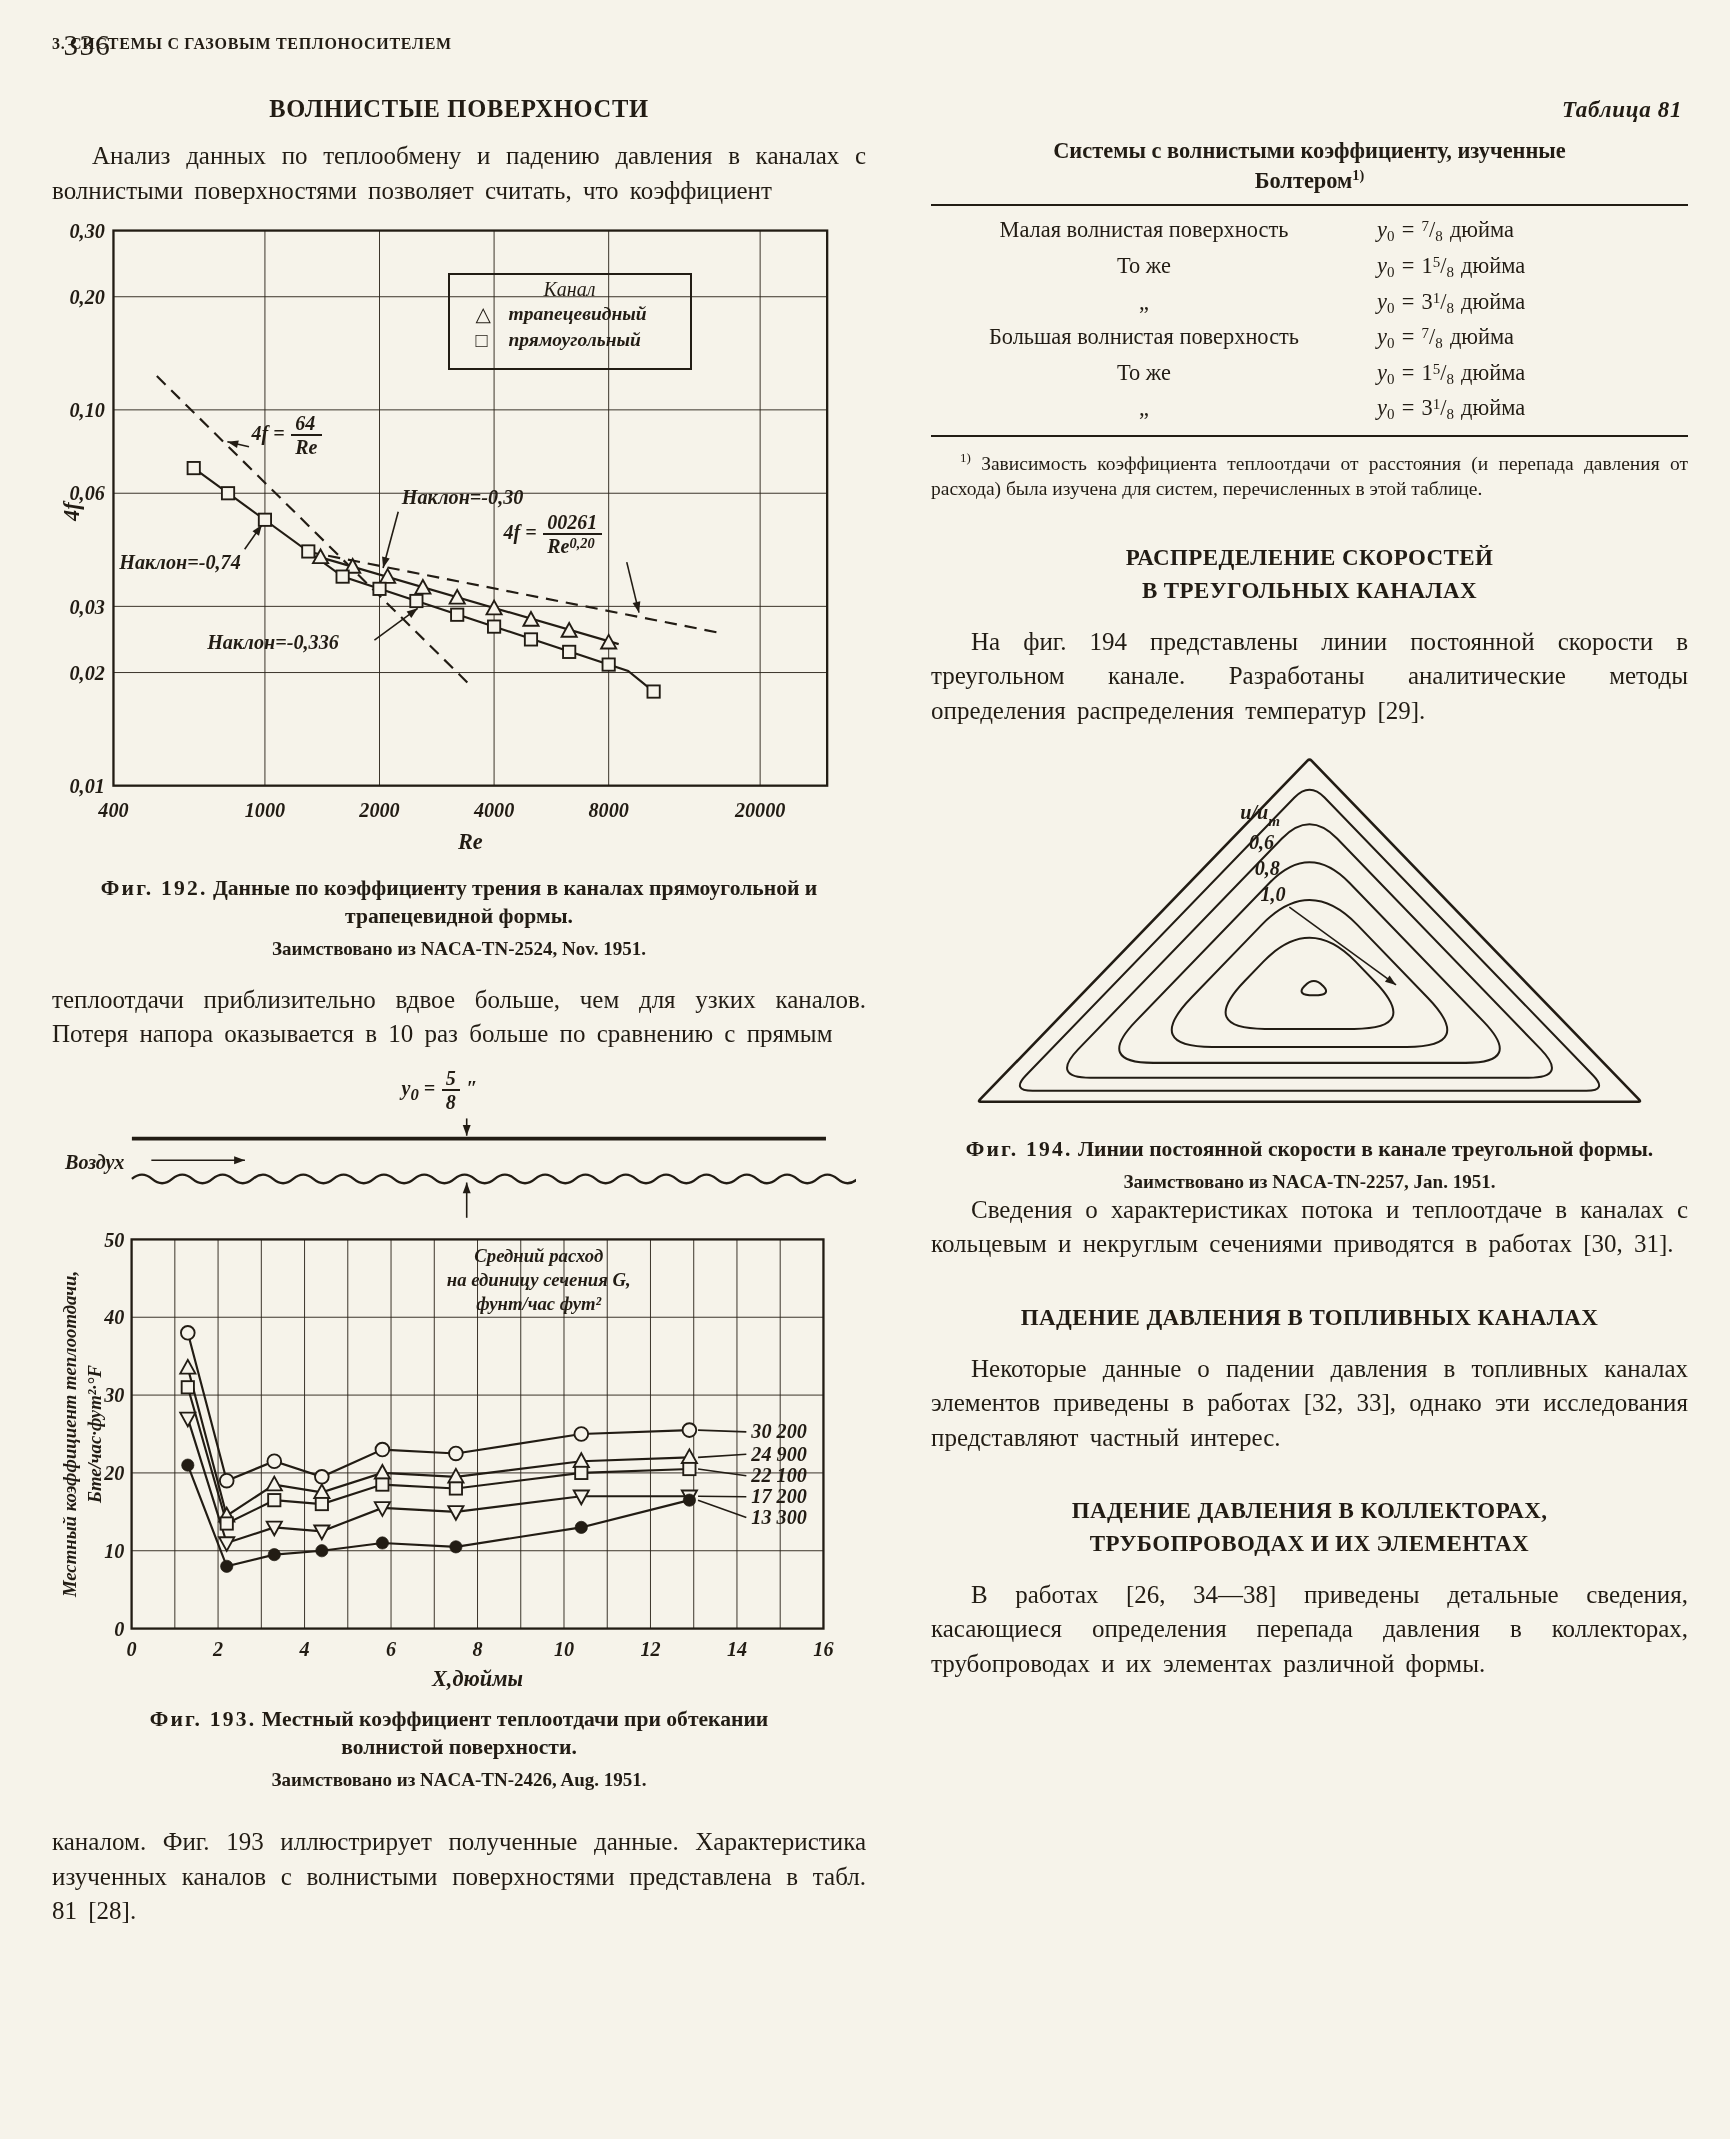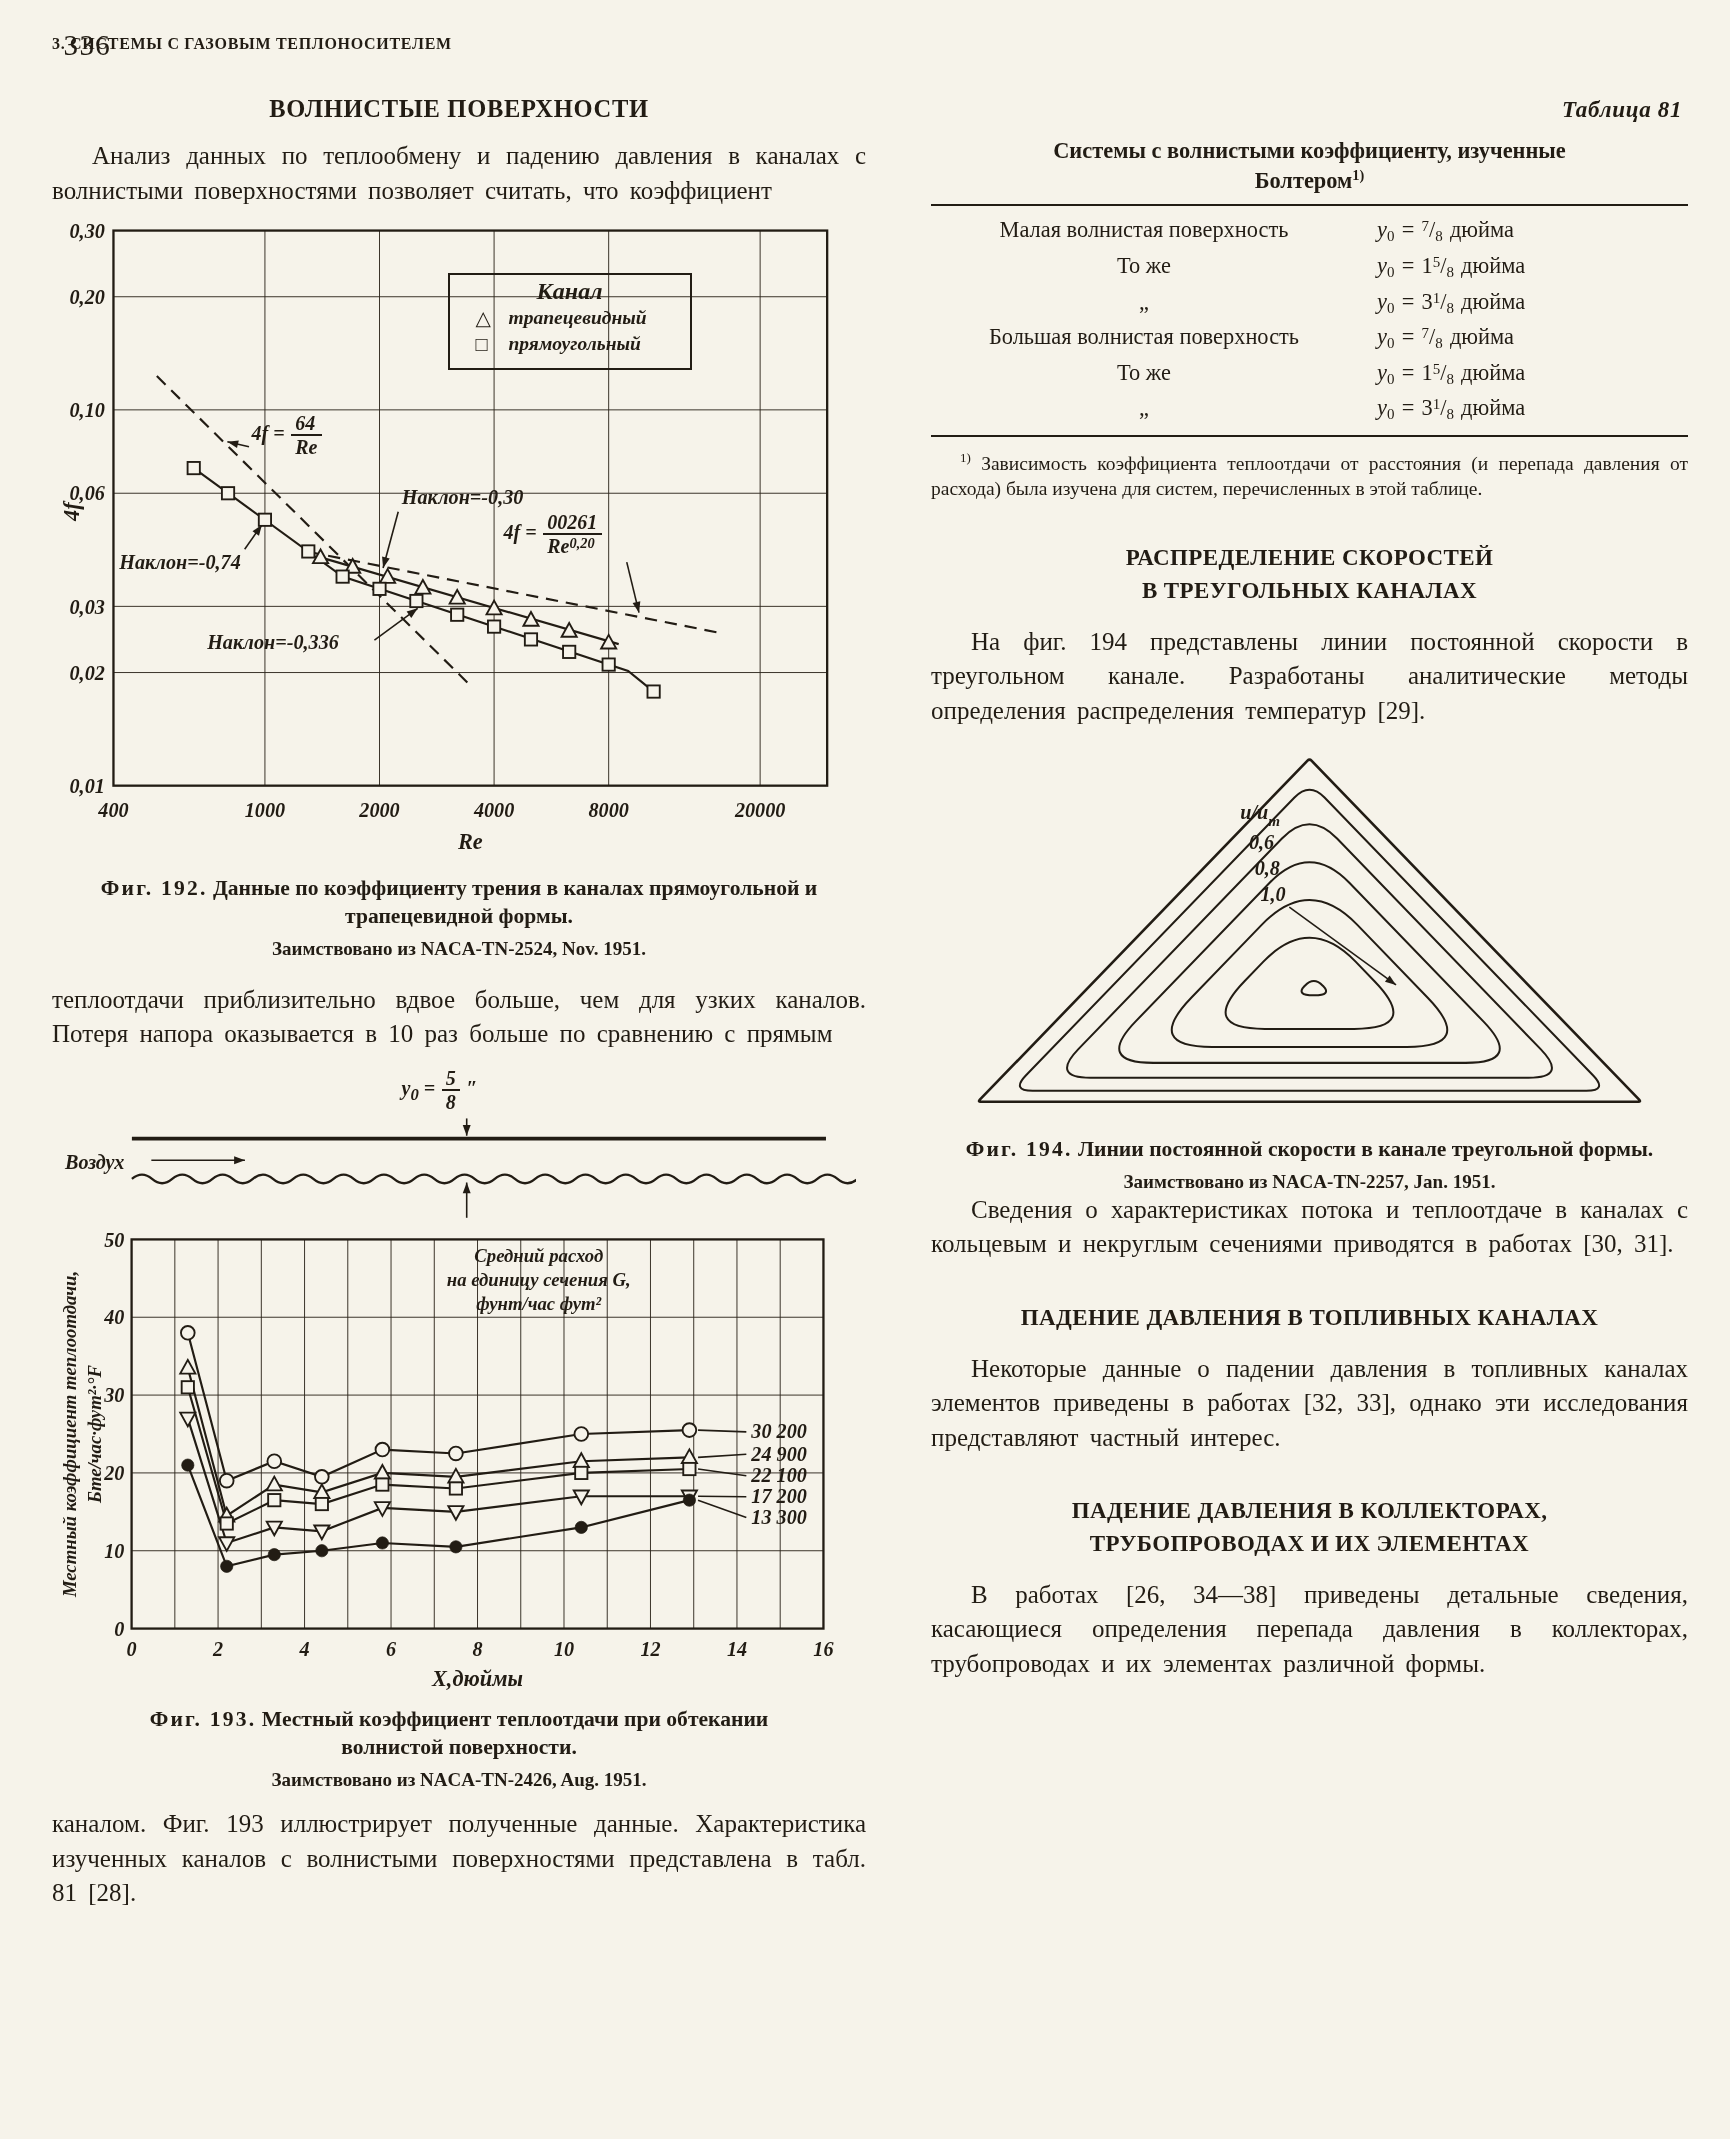--- a/index.html
+++ b/index.html
@@ -29,21 +29,21 @@
   .dash{stroke-dasharray:17 11}
   .thin{stroke:#221c14;stroke-width:2.2}
   .mk{stroke:#221c14;stroke-width:2.6;fill:#f6f3ea}
   .mkf{fill:#221c14;stroke:#221c14;stroke-width:1}
   .ann{position:absolute;font-style:italic;font-weight:bold;font-size:20px;white-space:nowrap}
   .frac{display:inline-block;vertical-align:middle;line-height:1.12;margin:0 1.4px}
   .frac .num{display:block;border-bottom:2.2px solid #221c14;padding:0 4.3px}
   .frac .den{display:block;padding:0 4.3px}
   .exp{font-size:14.4px;vertical-align:5px}
   .leg192{position:absolute;left:385px;top:50px;width:244px;height:97px;border:2.2px solid #221c14;padding-top:2.9px;text-align:center}
-  .leg192 .lt{font-style:italic;font-weight:bold;font-size:24px}
+  .leg192 .lt{font-style:italic;font-weight:normal;font-size:20px}
   .leg-row{display:flex;align-items:center;padding-left:26px;font-style:italic;font-weight:bold;font-size:19.5px;line-height:1.3}
   .leg-glyph{width:33px;text-align:left;font-style:normal;font-size:20px}
   figcaption{margin-top:13px;text-align:center}
   .capline{font-weight:bold;font-size:21.6px;line-height:1.32;max-width:728px;margin:0 auto}
   .figlab{letter-spacing:2.2px}
   .capsrc{font-weight:bold;font-size:19px;margin-top:7.2px}
   .sketchwrap{position:relative;width:793px;margin:19px auto 0;padding-top:46px}
   .y0lab{left:339px;top:-4.3px}
   .chart193{width:793px;margin:0 auto}
   
@@ -302,21 +302,21 @@
                 <circle cx="869" cy="381.8" r="8.5" class="mkf"></circle>
               </g>
           </svg>
         </div>
         <figcaption>
           <div class="capline" style="max-width:649px"><span class="figlab">Фиг. 193.</span> <span>Местный коэффициент теплоотдачи при обтекании волнистой поверхности.</span></div>
           <div class="capsrc">Заимствовано из NACA-TN-2426, Aug. 1951.</div>
         </figcaption>
       </figure>
 
-      <p class="body" style="margin-top:16px">каналом. Фиг. 193 иллюстрирует полученные данные. Характеристика изученных каналов с волнистыми поверхностями представлена в табл. 81 [28].</p>
+      <p class="body" style="margin-top:34px">каналом. Фиг. 193 иллюстрирует полученные данные. Характеристика изученных каналов с волнистыми поверхностями представлена в табл. 81 [28].</p>
     </div>
 
     <div class="colR">
 
       <div class="tablabel">Таблица 81</div>
 
       <div class="ttitle">
         <span>Системы с волнистыми коэффициенту, изученные</span><br>
         <span>Болтером</span><sup class="tref">1)</sup>
       </div>

